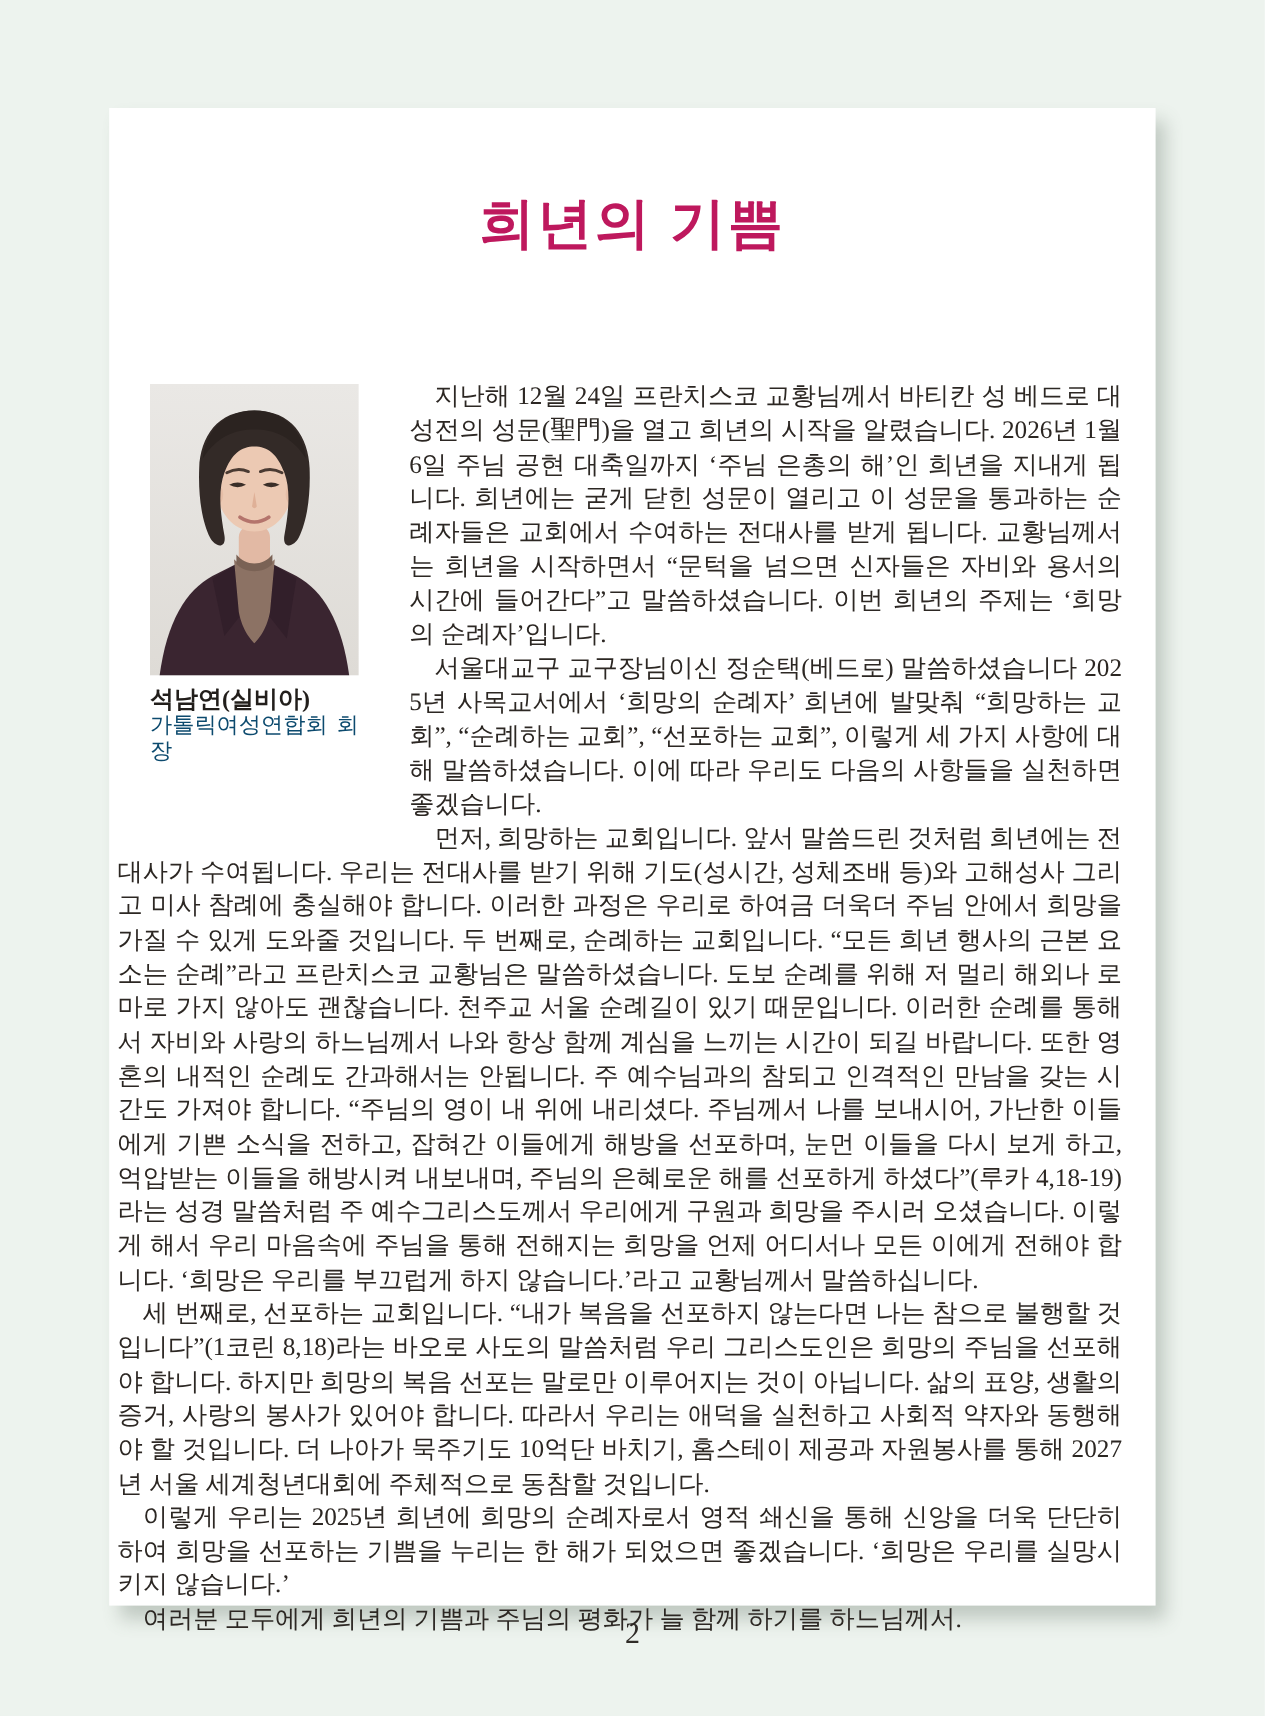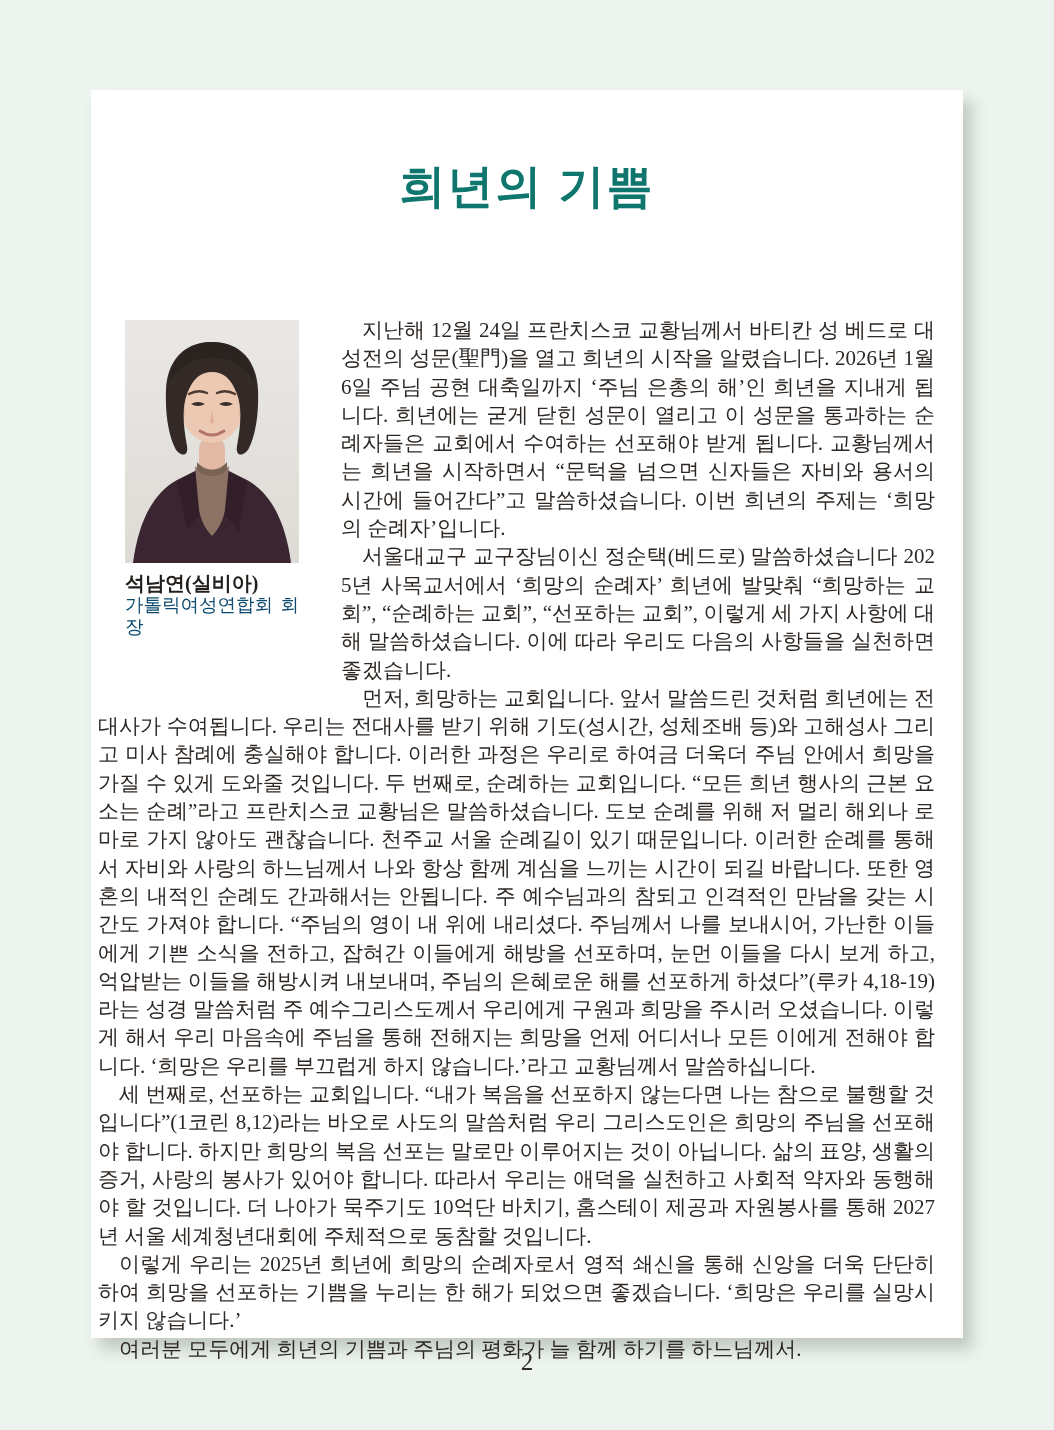--- a/index.html
+++ b/index.html
@@ -23,21 +23,21 @@
     box-shadow: 9px 11px 14px rgba(90, 105, 92, 0.30);
   }
   .page-title {
     margin: 0;
     padding-top: 66px;
     text-align: center;
     font-family: "Liberation Sans", sans-serif;
     font-weight: bold;
     font-size: 46px;
     letter-spacing: 2px;
-    color: #0f766e;
+    color: #be185d;
   }
   .content {
     position: absolute;
     left: 7px;
     right: 28px;
     top: 226px;
     font-size: 21px;
     line-height: 28.3px;
     color: #2c2723;
     text-align: justify;
@@ -129,23 +129,23 @@
         <path d="M 87 90 L 85 102 Q 87 105 89 102 Z" fill="#dfb097"></path>
 
         <path d="M 75 111 Q 87 119 99 111" stroke="#b4746c" stroke-width="3" fill="none" stroke-linecap="round"></path>
       </svg>
       <figcaption>
         <div class="author-name">석남연(실비아)</div>
         <div class="author-role">가톨릭여성연합회 회장</div>
       </figcaption>
     </figure>
 
-    <p>지난해 12월 24일 프란치스코 교황님께서 바티칸 성 베드로 대성전의 성문(聖門)을 열고 희년의 시작을 알렸습니다. 2026년 1월 6일 주님 공현 대축일까지 ‘주님 은총의 해’인 희년을 지내게 됩니다. 희년에는 굳게 닫힌 성문이 열리고 이 성문을 통과하는 순례자들은 교회에서 수여하는 선포해야 받게 됩니다. 교황님께서는 희년을 시작하면서 “문턱을 넘으면 신자들은 자비와 용서의 시간에 들어간다”고 말씀하셨습니다. 이번 희년의 주제는 ‘희망의 순례자’입니다.</p>
+    <p>지난해 12월 24일 프란치스코 교황님께서 바티칸 성 베드로 대성전의 성문(聖門)을 열고 희년의 시작을 알렸습니다. 2026년 1월 6일 주님 공현 대축일까지 ‘주님 은총의 해’인 희년을 지내게 됩니다. 희년에는 굳게 닫힌 성문이 열리고 이 성문을 통과하는 순례자들은 교회에서 수여하는 전대사를 받게 됩니다. 교황님께서는 희년을 시작하면서 “문턱을 넘으면 신자들은 자비와 용서의 시간에 들어간다”고 말씀하셨습니다. 이번 희년의 주제는 ‘희망의 순례자’입니다.</p>
     <p>서울대교구 교구장님이신 정순택(베드로) 말씀하셨습니다 2025년 사목교서에서 ‘희망의 순례자’ 희년에 발맞춰 “희망하는 교회”, “순례하는 교회”, “선포하는 교회”, 이렇게 세 가지 사항에 대해 말씀하셨습니다. 이에 따라 우리도 다음의 사항들을 실천하면 좋겠습니다.</p>
     <p>먼저, 희망하는 교회입니다. 앞서 말씀드린 것처럼 희년에는 전대사가 수여됩니다. 우리는 전대사를 받기 위해 기도(성시간, 성체조배 등)와 고해성사 그리고 미사 참례에 충실해야 합니다. 이러한 과정은 우리로 하여금 더욱더 주님 안에서 희망을 가질 수 있게 도와줄 것입니다. 두 번째로, 순례하는 교회입니다. “모든 희년 행사의 근본 요소는 순례”라고 프란치스코 교황님은 말씀하셨습니다. 도보 순례를 위해 저 멀리 해외나 로마로 가지 않아도 괜찮습니다. 천주교 서울 순례길이 있기 때문입니다. 이러한 순례를 통해서 자비와 사랑의 하느님께서 나와 항상 함께 계심을 느끼는 시간이 되길 바랍니다. 또한 영혼의 내적인 순례도 간과해서는 안됩니다. 주 예수님과의 참되고 인격적인 만남을 갖는 시간도 가져야 합니다. “주님의 영이 내 위에 내리셨다. 주님께서 나를 보내시어, 가난한 이들에게 기쁜 소식을 전하고, 잡혀간 이들에게 해방을 선포하며, 눈먼 이들을 다시 보게 하고, 억압받는 이들을 해방시켜 내보내며, 주님의 은혜로운 해를 선포하게 하셨다”(루카 4,18-19)라는 성경 말씀처럼 주 예수그리스도께서 우리에게 구원과 희망을 주시러 오셨습니다. 이렇게 해서 우리 마음속에 주님을 통해 전해지는 희망을 언제 어디서나 모든 이에게 전해야 합니다. ‘희망은 우리를 부끄럽게 하지 않습니다.’라고 교황님께서 말씀하십니다.</p>
-    <p>세 번째로, 선포하는 교회입니다. “내가 복음을 선포하지 않는다면 나는 참으로 불행할 것입니다”(1코린 8,12)라는 바오로 사도의 말씀처럼 우리 그리스도인은 희망의 주님을 선포해야 합니다. 하지만 희망의 복음 선포는 말로만 이루어지는 것이 아닙니다. 삶의 표양, 생활의 증거, 사랑의 봉사가 있어야 합니다. 따라서 우리는 애덕을 실천하고 사회적 약자와 동행해야 할 것입니다. 더 나아가 묵주기도 10억단 바치기, 홈스테이 제공과 자원봉사를 통해 2027년 서울 세계청년대회에 주체적으로 동참할 것입니다.</p>
+    <p>세 번째로, 선포하는 교회입니다. “내가 복음을 선포하지 않는다면 나는 참으로 불행할 것입니다”(1코린 8,18)라는 바오로 사도의 말씀처럼 우리 그리스도인은 희망의 주님을 선포해야 합니다. 하지만 희망의 복음 선포는 말로만 이루어지는 것이 아닙니다. 삶의 표양, 생활의 증거, 사랑의 봉사가 있어야 합니다. 따라서 우리는 애덕을 실천하고 사회적 약자와 동행해야 할 것입니다. 더 나아가 묵주기도 10억단 바치기, 홈스테이 제공과 자원봉사를 통해 2027년 서울 세계청년대회에 주체적으로 동참할 것입니다.</p>
     <p>이렇게 우리는 2025년 희년에 희망의 순례자로서 영적 쇄신을 통해 신앙을 더욱 단단히 하여 희망을 선포하는 기쁨을 누리는 한 해가 되었으면 좋겠습니다. ‘희망은 우리를 실망시키지 않습니다.’</p>
     <p>여러분 모두에게 희년의 기쁨과 주님의 평화가 늘 함께 하기를 하느님께서.</p>
 
   </div>
 </div>
 
 <div class="page-number">2</div>
 
 </body></html>

